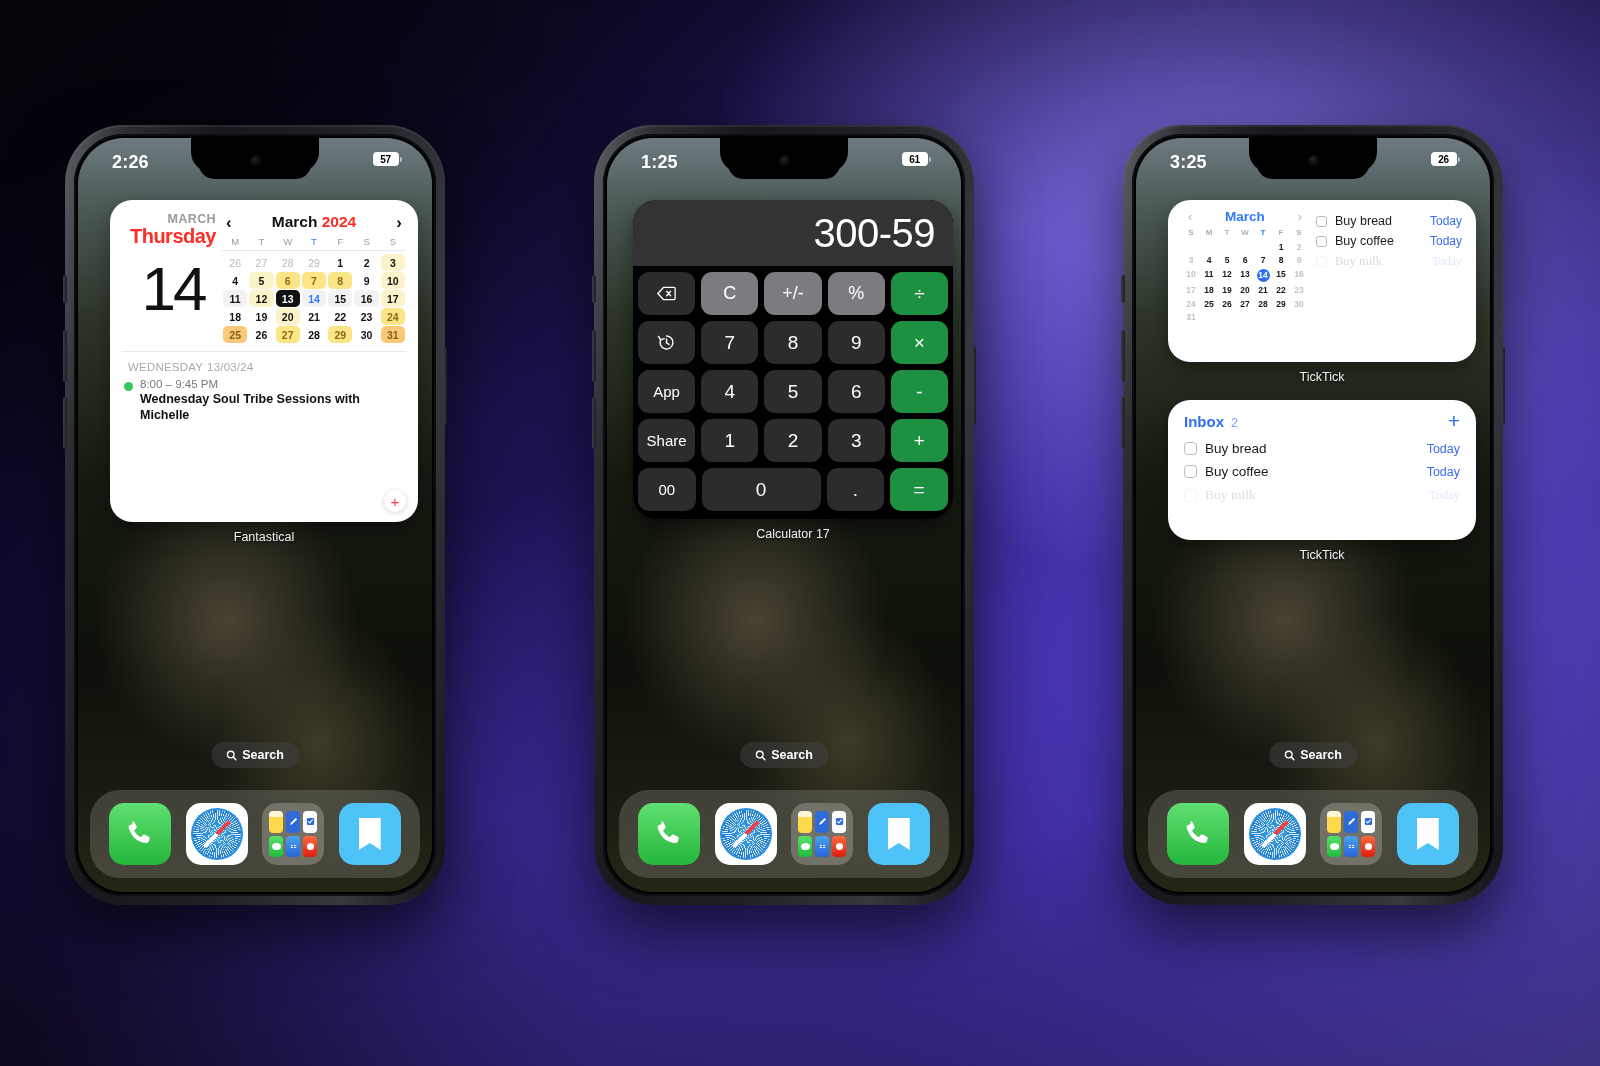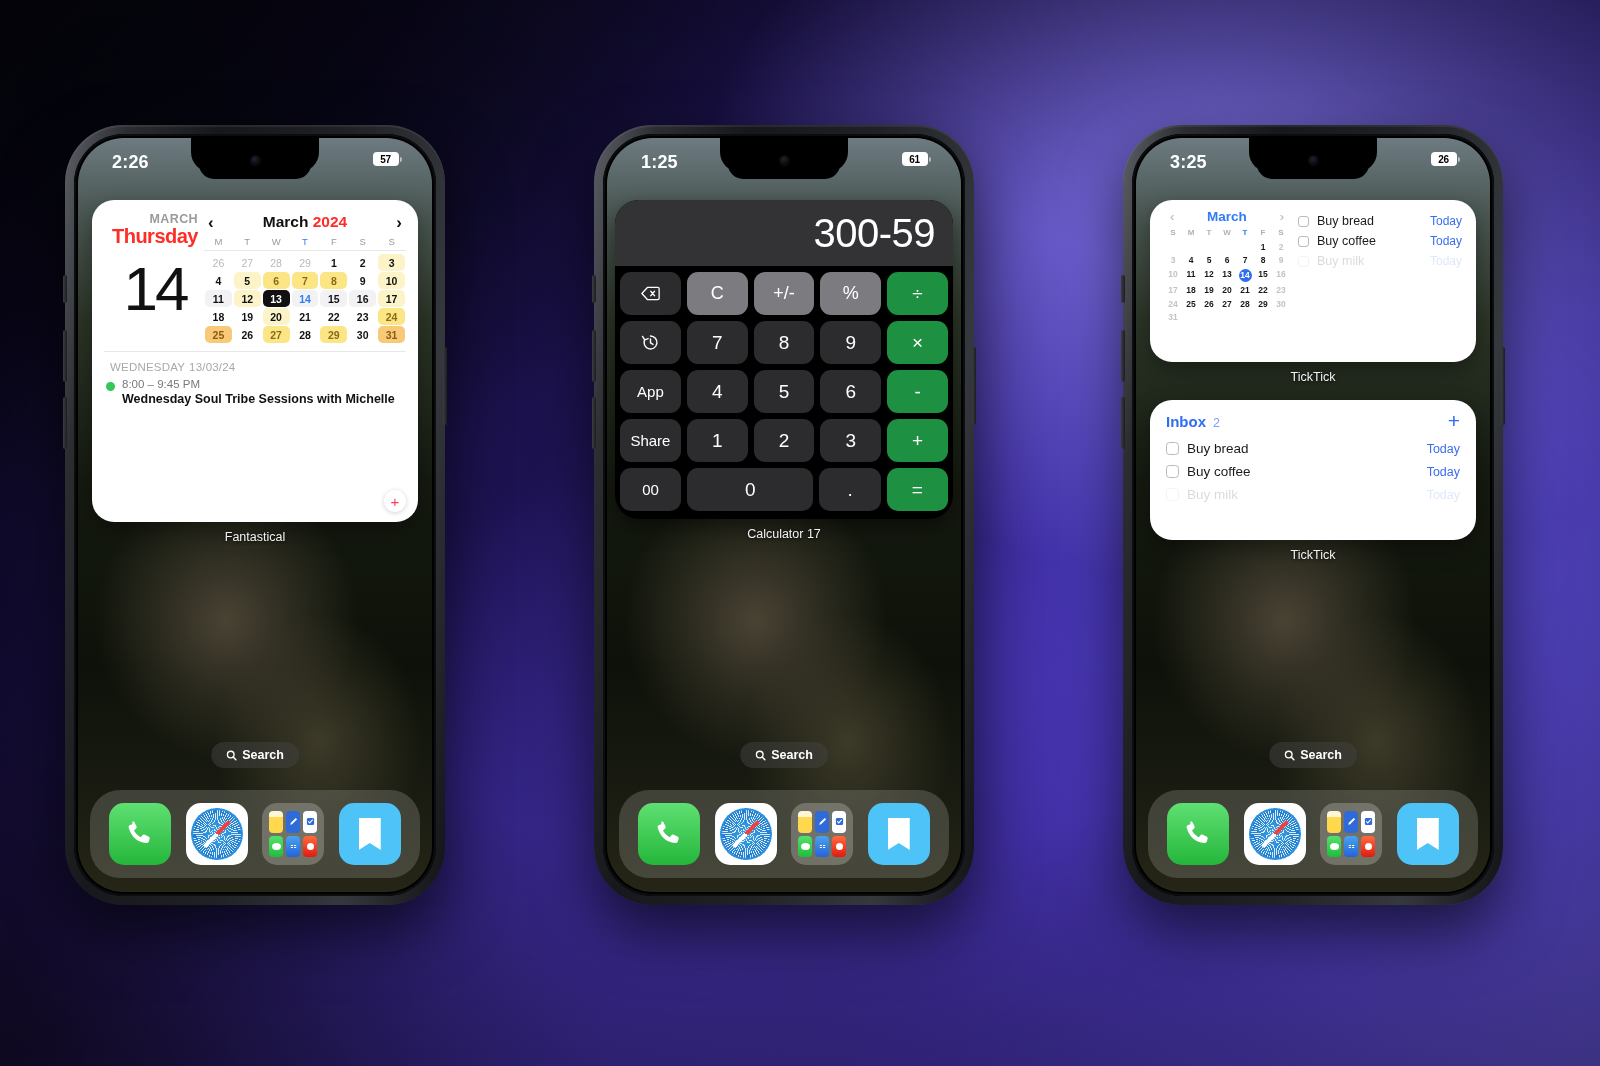--- a/index.html
+++ b/index.html
@@ -94,21 +94,21 @@
     width:112px; height:30px; border-radius:16px; background:#000; z-index:8;
   }
   .cam {
     position:absolute; top:18px; left:50%; transform:translateX(-4px);
     width:9px; height:9px; border-radius:50%;
     background:radial-gradient(circle at 40% 35%, #1d2233, #090a0f 70%);
     box-shadow:0 0 0 1px rgba(255,255,255,.05); z-index:9;
   }
 
   
-  .widget-wrap { position:absolute; left:0; right:0; z-index:4; }
+  .widget-wrap { position:absolute; left:18px; right:0; z-index:4; }
   .wlabel {
     text-align:center; color:#f2f2f2; font-size:12.5px;
     margin-top:8px; text-shadow:0 1px 3px rgba(0,0,0,.7); font-weight:400;
   }
   .card {
     background:#fff; border-radius:22px; overflow:hidden;
     box-shadow:0 8px 22px rgba(0,0,0,.35);
   }
 
   
@@ -186,21 +186,21 @@
   .tt-c.mut { color:#c2c2c8; font-weight:600; }
   .tt-c.sel span {
     display:inline-flex; width:13px; height:13px; border-radius:50%;
     background:#2f6ef0; color:#fff; align-items:center; justify-content:center;
   }
   .tt-right { flex:1; padding:2px 10px 0 2px; }
   .tt-task { display:flex; align-items:center; gap:8px; padding:3px 0; }
   .cbx { width:11px; height:11px; border:1.4px solid #b9b9bf; border-radius:3px; flex-shrink:0; }
   .tt-tname { font-size:12.5px; color:#1b1b1e; flex:1; }
   .tt-when { font-size:12px; color:#3a6df0; }
-  .tt-task.faded { opacity:.16; }
+  .tt-task.faded { opacity:.16;font-family:Liberation Serif, serif; }
 
   .tt-inbox { margin:0 14px; height:140px; padding:13px 16px 0 16px; }
   .tt-ih { display:flex; align-items:center; justify-content:space-between; margin-bottom:7px;}
   .tt-ih-l { display:flex; align-items:baseline; gap:7px; }
   .tt-ih-t { font-size:15px; font-weight:700; color:#2f6ef0; }
   .tt-ih-c { font-size:12.5px; color:#7a9df5; }
   .tt-add { color:#2f6ef0; font-size:21px; line-height:.8; font-weight:300; cursor:pointer;}
   .tt-inbox .tt-task { padding:4px 0; }
   .tt-inbox .cbx { width:13px; height:13px; border-radius:3.5px; }
   .tt-inbox .tt-tname { font-size:13.5px; }

